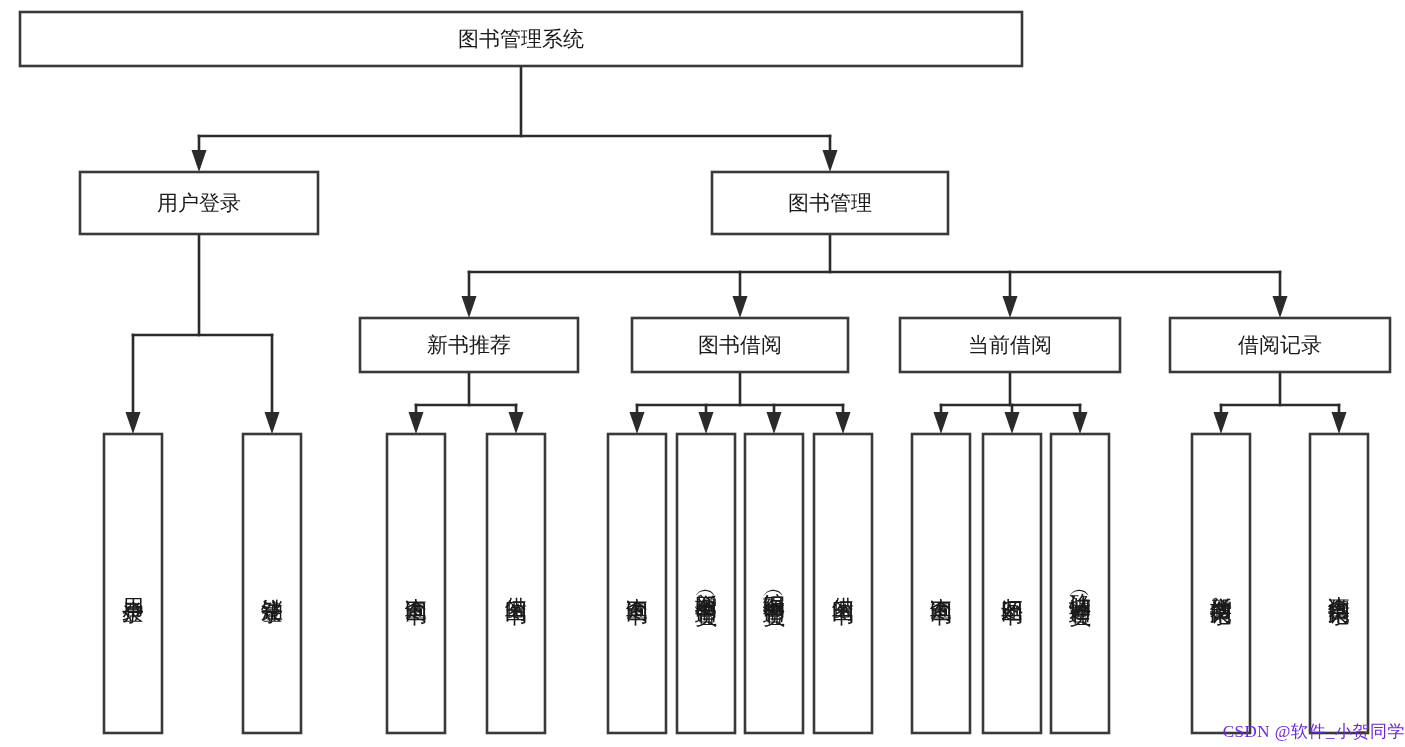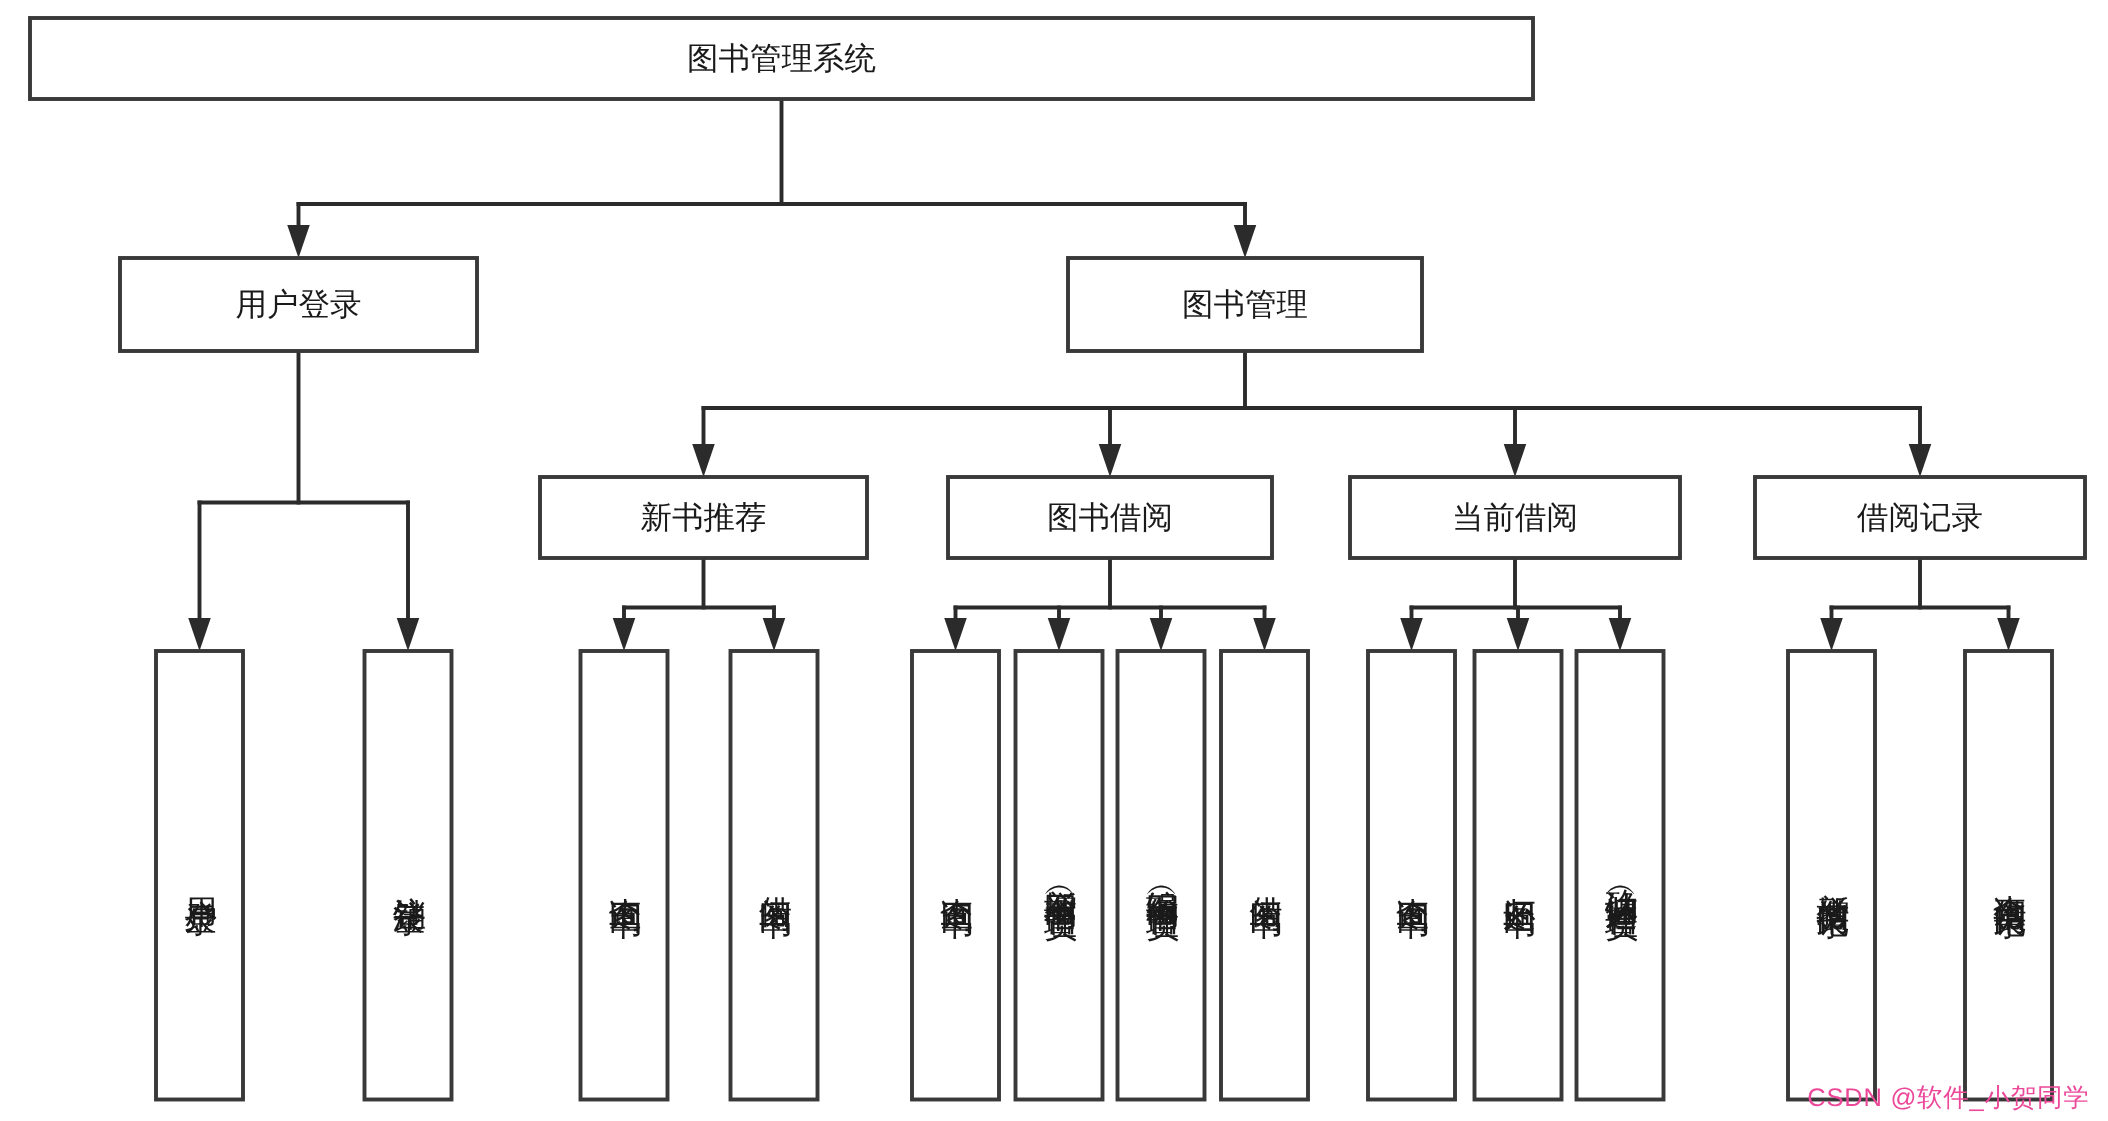--- a/index.html
+++ b/index.html
@@ -58,25 +58,25 @@
     font-size: 22px;
     line-height: 1.18;
     color: #1a1a1a;
     letter-spacing: 2px;
     white-space: nowrap;
     text-align: center;
     pointer-events: none;
   }
   .watermark {
     position: absolute;
-    right: 12px;
+    right: 0;
     bottom: 4px;
-    font-family: Liberation Sans, sans-serif;
+    font-family: Liberation Serif, serif;
     font-size: 17px;
-    color: #ec4899;
+    color: #6d28d9;
     letter-spacing: 0.5px;
     white-space: nowrap;
   }
 </style>
 </head>
 <body>
 
 <div id="diagram-root">
   <svg class="diagram-canvas" id="diagram-svg" viewBox="0 0 1405 747" xmlns="http://www.w3.org/2000/svg">
       <g>

